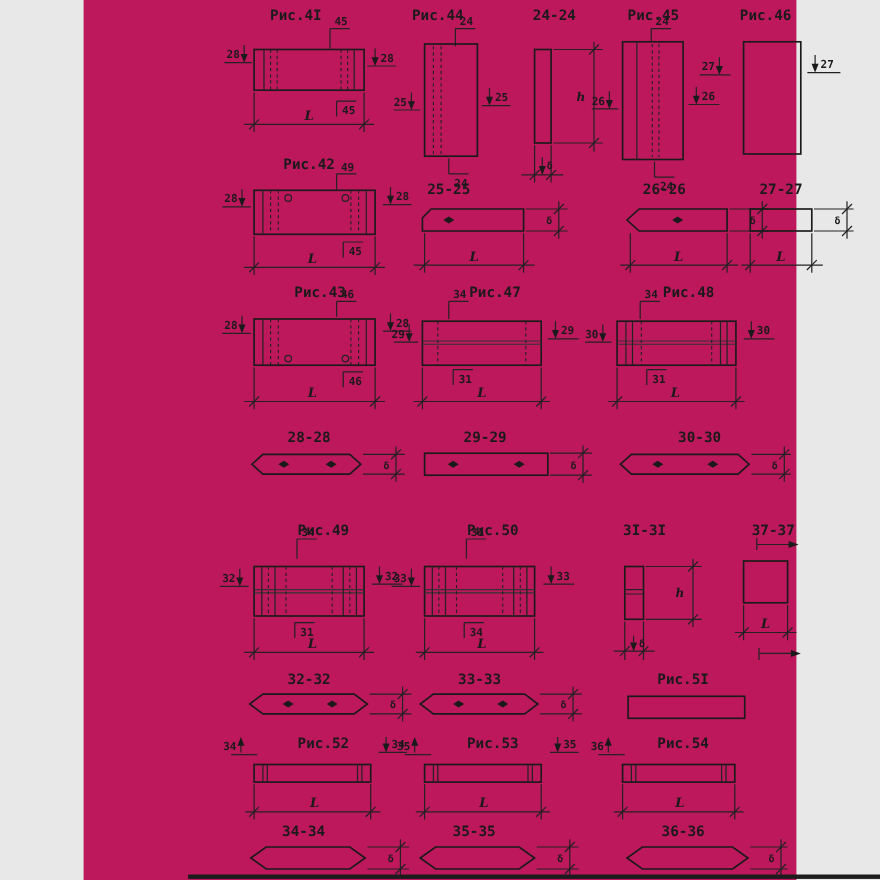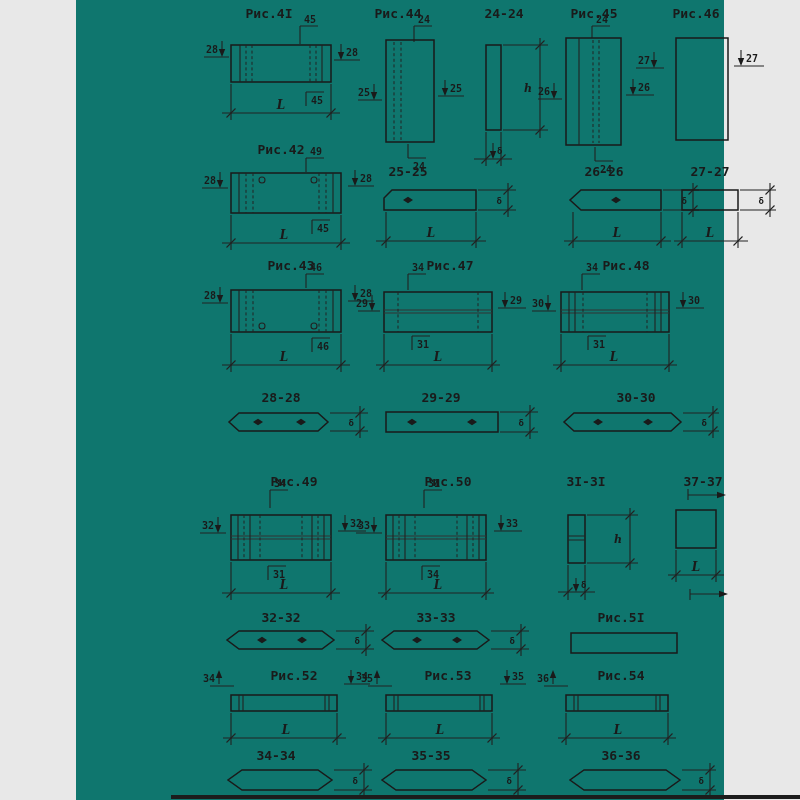--- a/index.html
+++ b/index.html
@@ -1,16 +1,16 @@
 <!DOCTYPE html>
 <html><head>
 <meta charset="utf-8">
 <style>
   html,body{margin:0;padding:0;background:#e8e8e8;}
-  .page{position:relative;width:648px;height:800px;background:#0f766e;margin:0 auto;
+  .page{position:relative;width:648px;height:800px;background:#be185d;margin:0 auto;
         font-family:"DejaVu Sans Mono", monospace;}
   svg{position:absolute;left:0;top:0;}
   .ln{stroke:#222;stroke-width:1.1;fill:none;}
   .bd{stroke:#1a1a1a;stroke-width:1.5;fill:none;}
   .dash{stroke:#222;stroke-width:1;fill:none;stroke-dasharray:3,2.6;}
   .dbl{stroke:#333;stroke-width:1;fill:none;}
   .fil{fill:#1a1a1a;stroke:none;}
   text{fill:#1a1a1a;}
   .lbl{font:bold 13px "DejaVu Sans Mono", monospace;}
   .num{font:bold 10px "DejaVu Sans Mono", monospace;}

